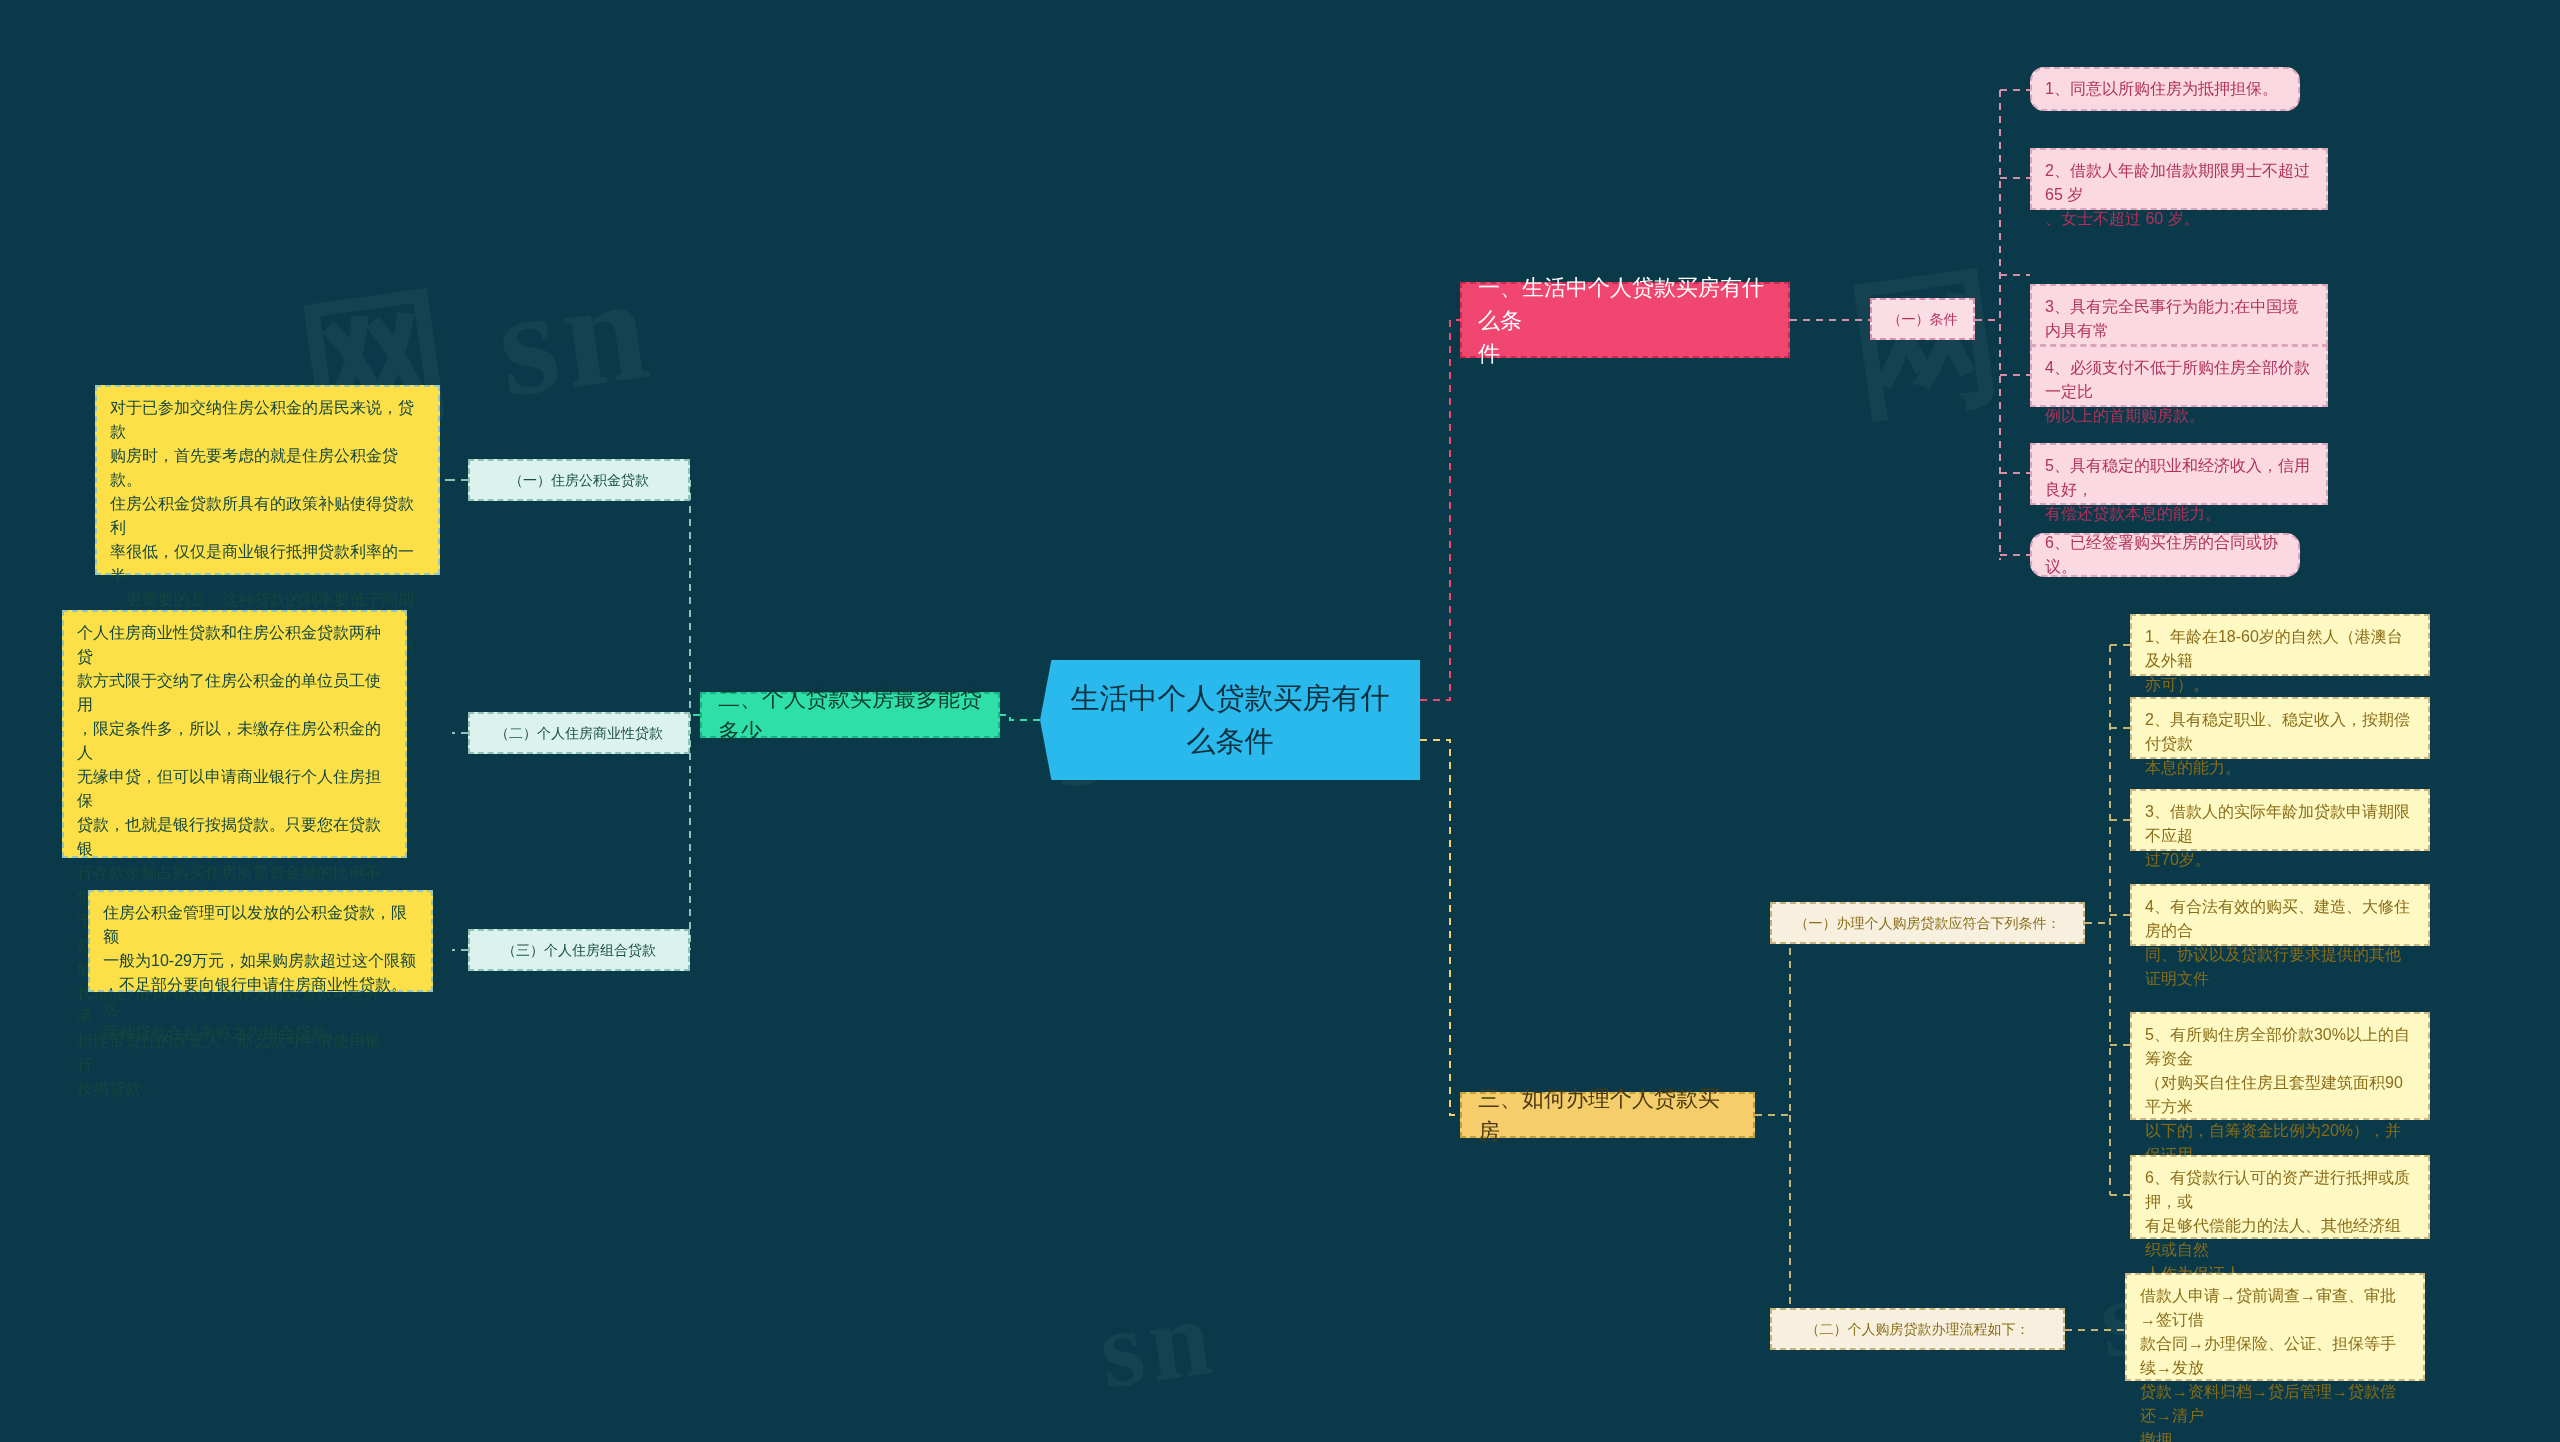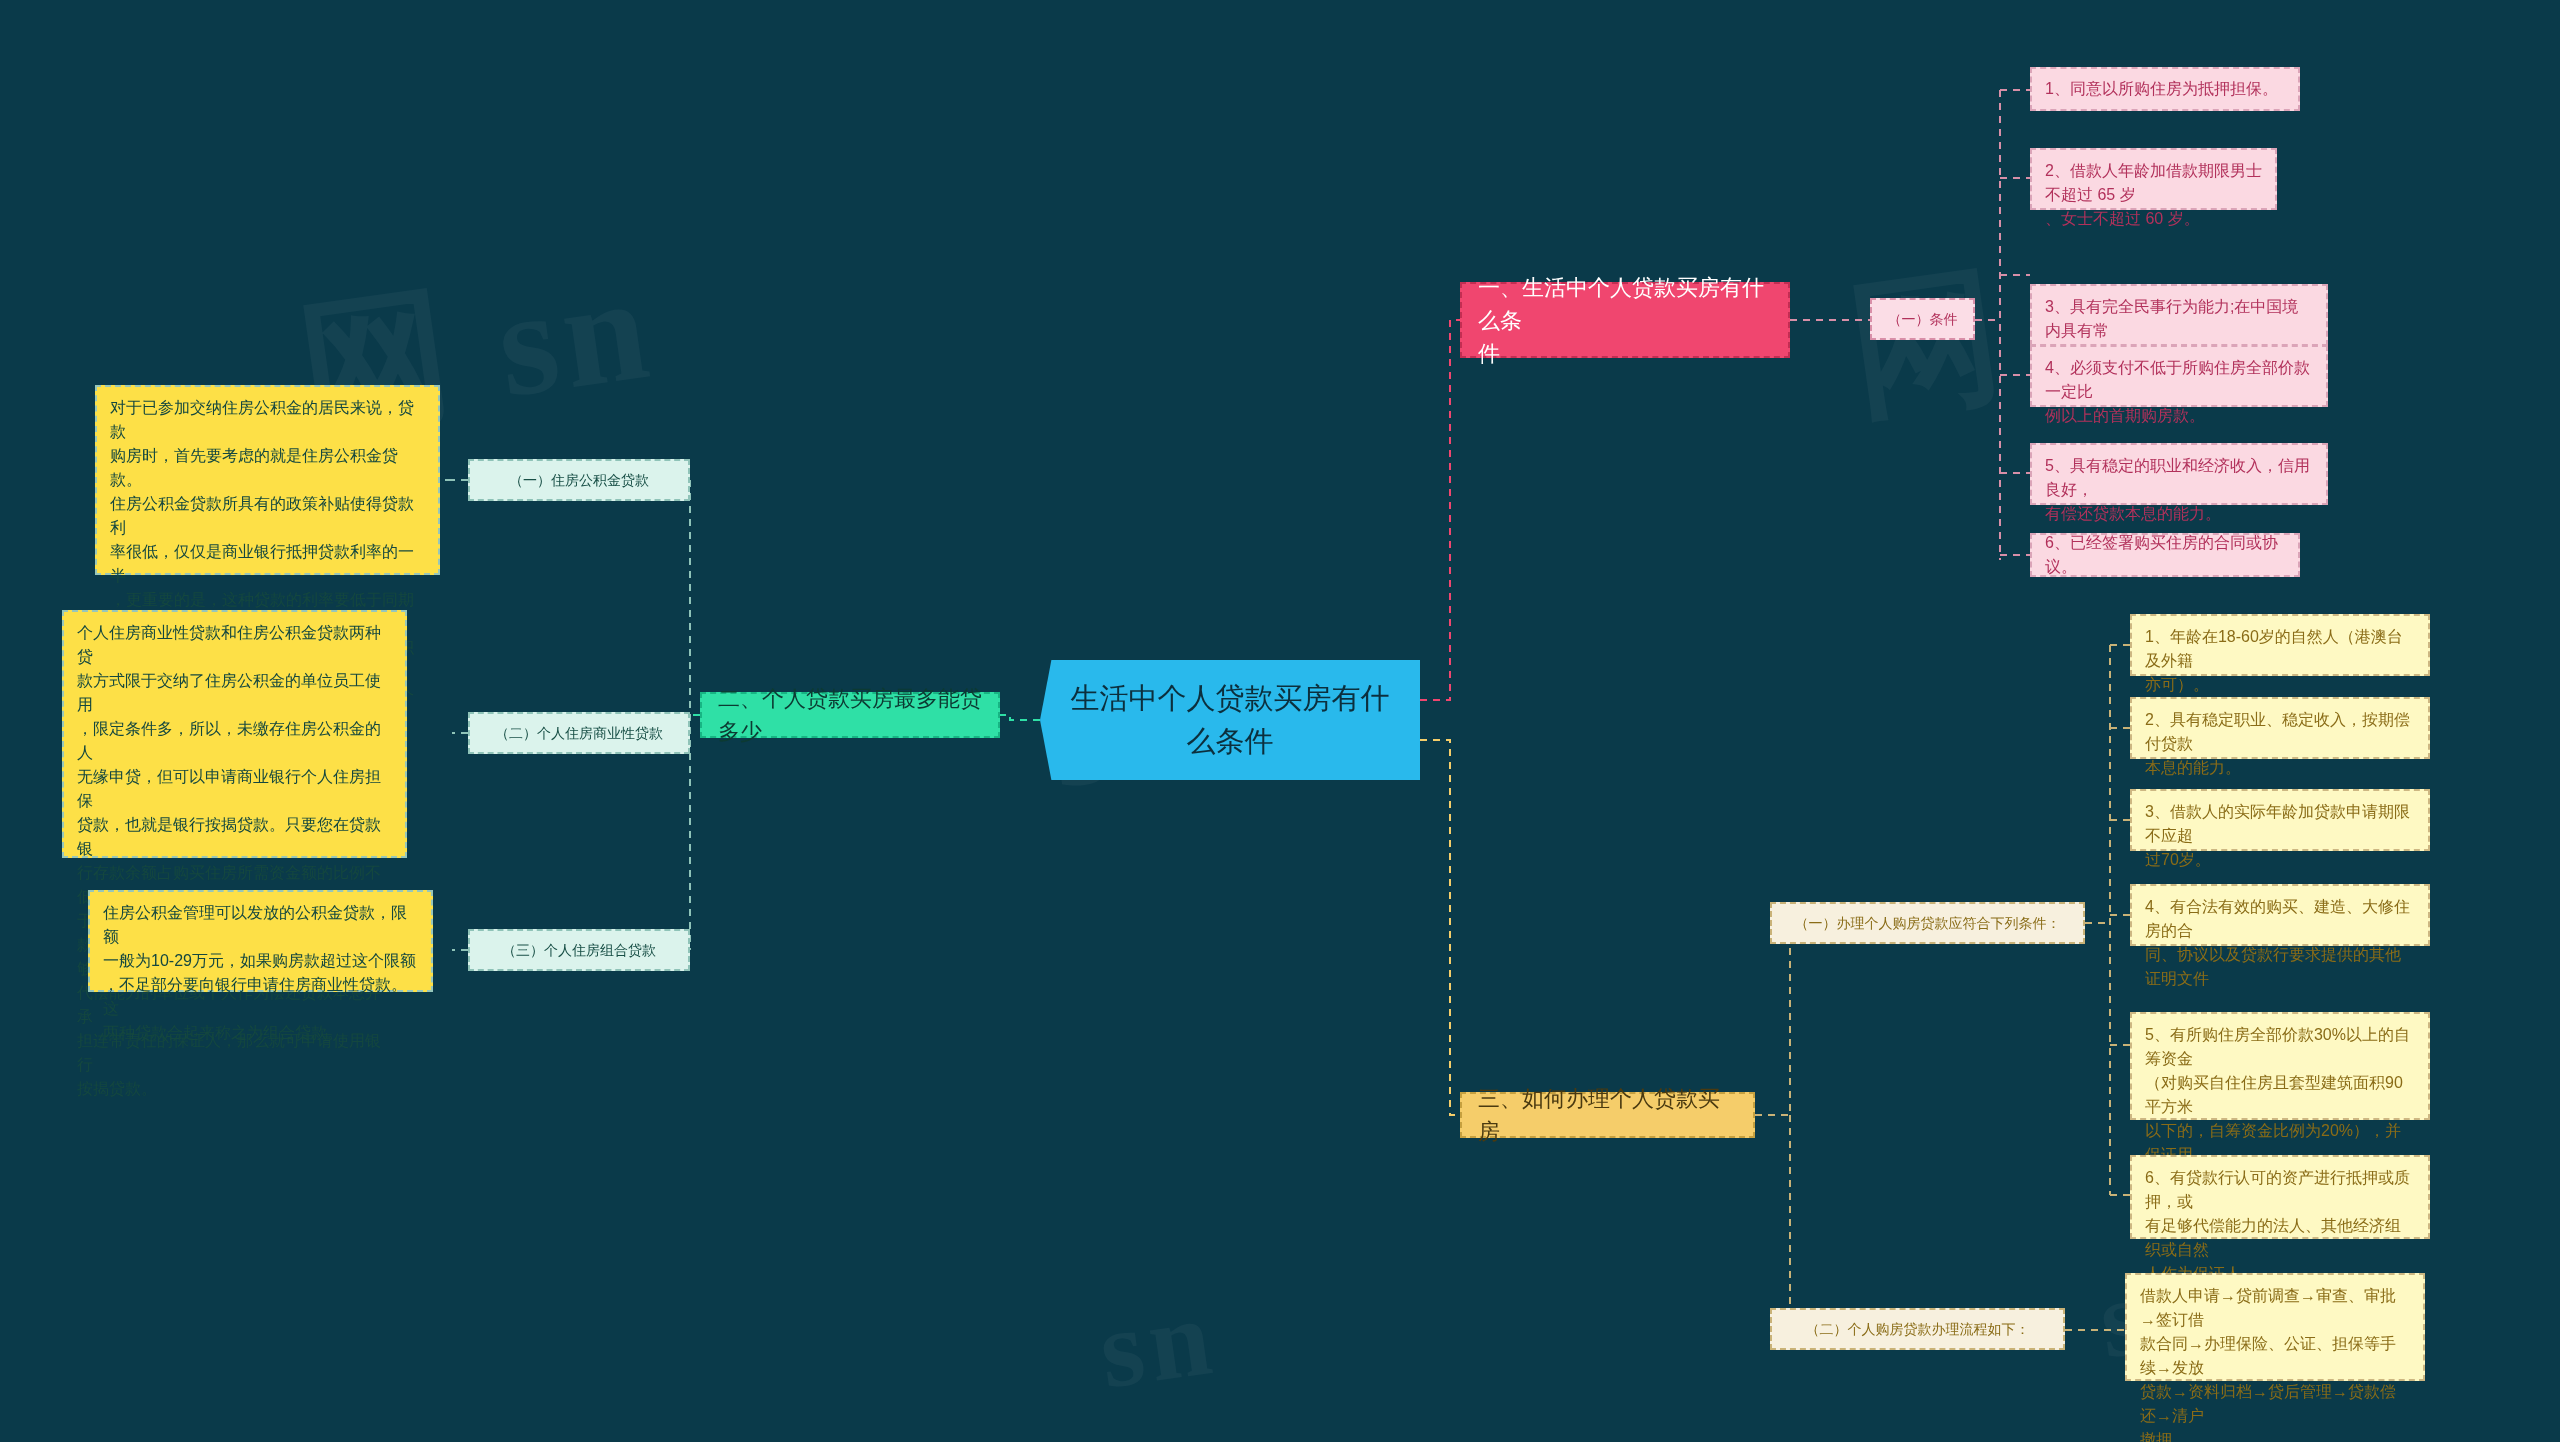--- a/index.html
+++ b/index.html
@@ -58,21 +58,21 @@
   
   .leaf{
     font-size:16px;
     padding:9px 13px;
     display:block;
     border:2px dashed rgba(0,0,0,.25);
   }
   .l1{background:#fbd9e2;color:#b2315b;border-color:#dba4b8;}
   .l2{background:#fde047;color:#14473f;border-color:#97c7bb;}
   .l3{background:#fef9c3;color:#8a6c17;border-color:#cdb782;}
-  .leaf.center{display:flex;align-items:center;}
+  .leaf.center{display:flex;align-items:center;border-radius:14px;}
   svg#wires{position:absolute;left:0;top:0;width:2560px;height:1442px;pointer-events:none;}
 </style>
 </head>
 <body>
 
 <div id="canvas">
 
   <div class="wm" style="left:300px;top:250px;transform:rotate(-8deg);">网 sn</div>
   <div class="wm" style="left:1850px;top:230px;transform:rotate(-8deg);">网 sn</div>
   <div class="wm" style="left:1050px;top:640px;transform:rotate(-8deg);">sn</div>
@@ -126,21 +126,21 @@
 
   <div class="node central" style="left:1040px;top:660px;width:380px;height:120px;">生活中个人贷款买房有什
 么条件</div>
 
   <div class="node branch b1" style="left:1460px;top:282px;width:330px;height:76px;">一、生活中个人贷款买房有什么条
 件</div>
 
   <div class="node sub s1" style="left:1870px;top:298px;width:105px;height:42px;justify-content:center;">（一）条件</div>
 
   <div class="node leaf l1 center" style="left:2030px;top:67px;width:270px;height:44px;">1、同意以所购住房为抵押担保。</div>
-  <div class="node leaf l1" style="left:2030px;top:148px;width:247px;height:62px;">2、借款人年龄加借款期限男士不超过 65 岁
+  <div class="node leaf l1" style="left:2030px;top:148px;width:298px;height:62px;">2、借款人年龄加借款期限男士不超过 65 岁
 、女士不超过 60 岁。</div>
   <div class="node leaf l1" style="left:2030px;top:245px;width:298px;height:62px;margin-top:39px;">3、具有完全民事行为能力;在中国境内具有常
 住户口或有效居留身份。</div>
   <div class="node leaf l1" style="left:2030px;top:345px;width:298px;height:62px;">4、必须支付不低于所购住房全部价款一定比
 例以上的首期购房款。</div>
   <div class="node leaf l1" style="left:2030px;top:443px;width:298px;height:62px;">5、具有稳定的职业和经济收入，信用良好，
 有偿还贷款本息的能力。</div>
   <div class="node leaf l1 center" style="left:2030px;top:533px;width:270px;height:44px;">6、已经签署购买住房的合同或协议。</div>
 
   <div class="node branch b2" style="left:700px;top:692px;width:300px;height:46px;">二、个人贷款买房最多能贷多少</div>

